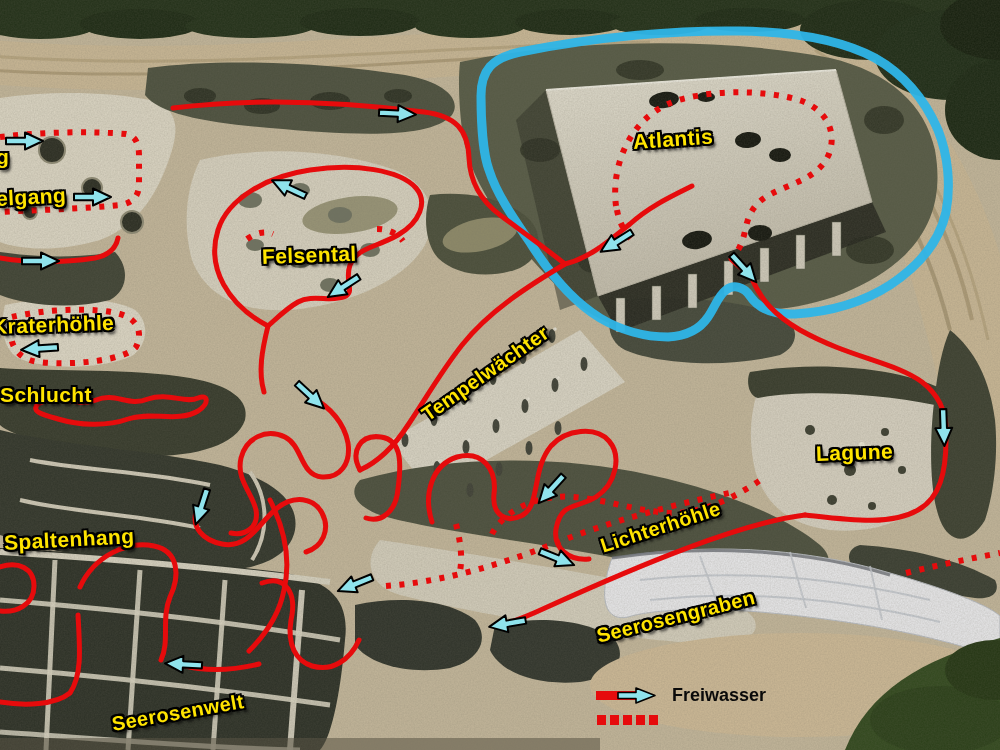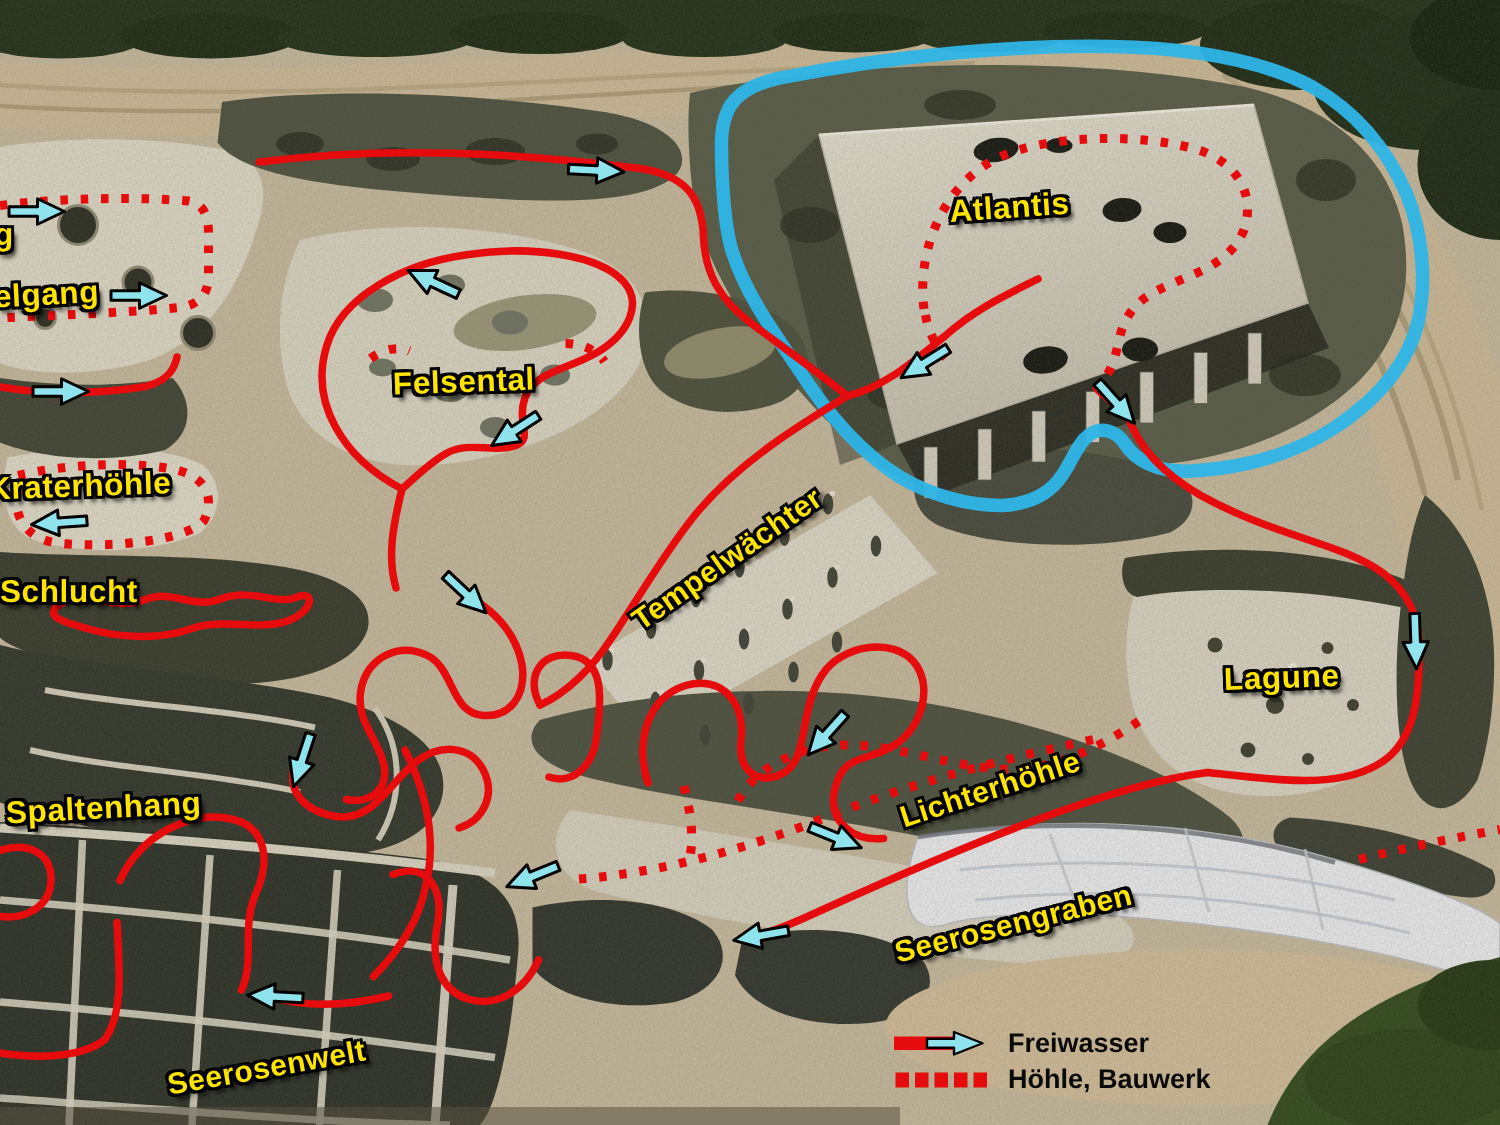--- a/index.html
+++ b/index.html
@@ -309,17 +309,16 @@
     <div class="legend-row">
       <svg width="62" height="19">
         <g fill="#e60b0c">
           <rect x="1" y="5" width="9" height="10"></rect>
             <rect x="14" y="5" width="9" height="10"></rect>
           <rect x="27" y="5" width="9" height="10"></rect>
             <rect x="40" y="5" width="9" height="10"></rect>
           <rect x="53" y="5" width="9" height="10"></rect>
         </g>
       </svg>
-      <span>Höhle, Bauwerk</span>
     </div>
   </div>
 
 </div>
 
 </body></html>

